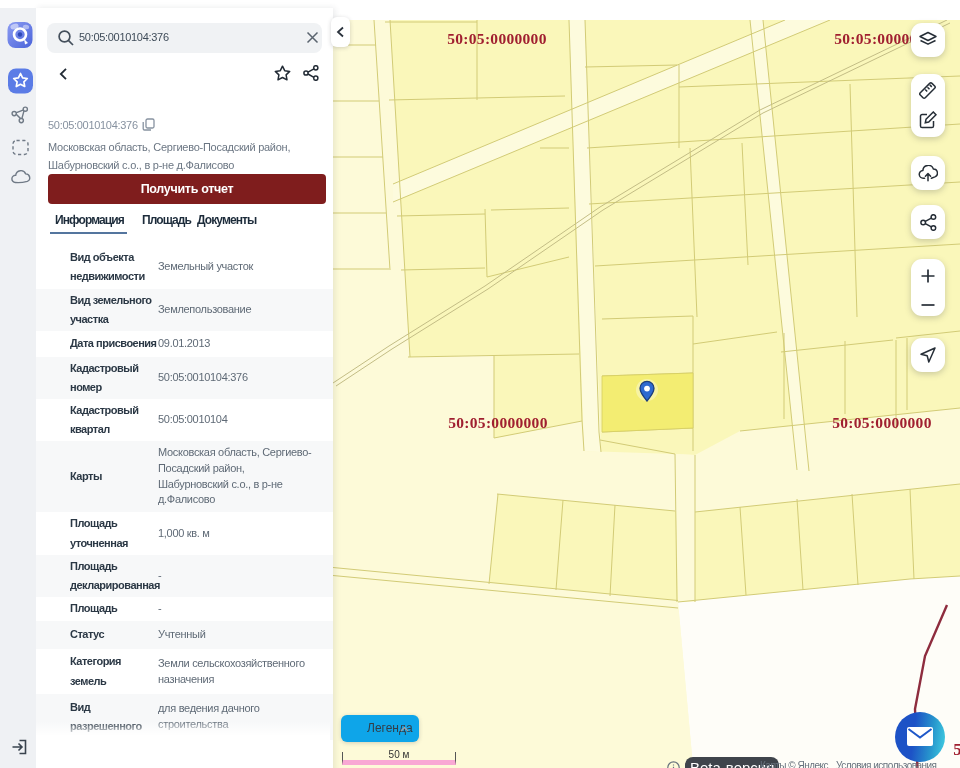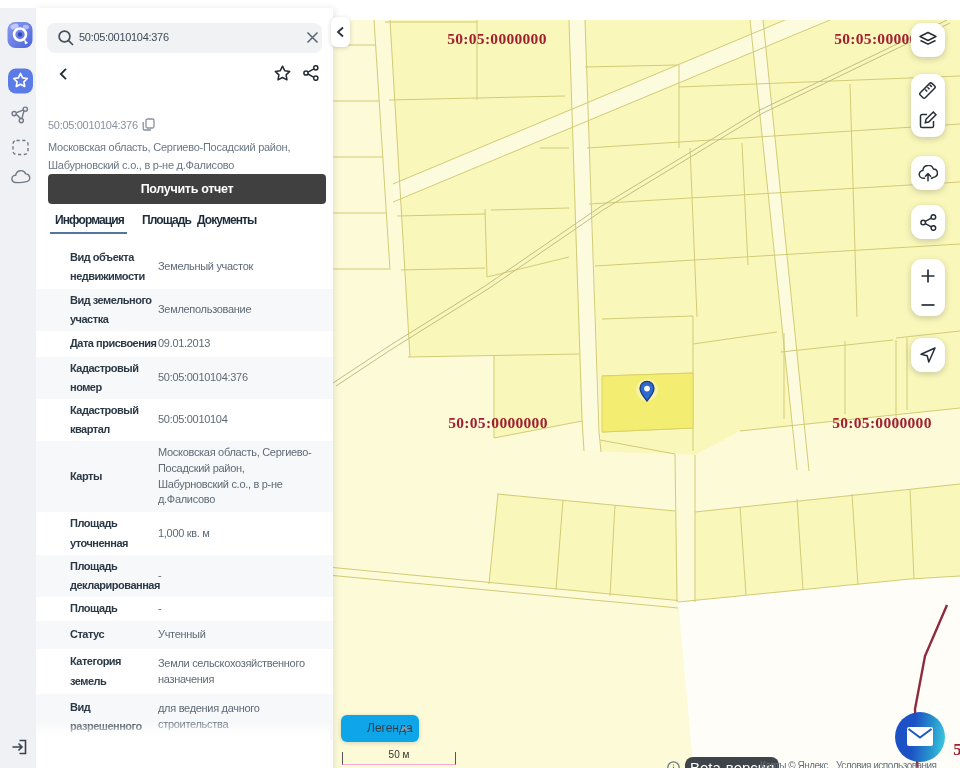--- a/index.html
+++ b/index.html
@@ -8,36 +8,36 @@
   #app { position:relative; width:960px; height:768px;margin-top:8px; }
   
   #rail { position:absolute; left:0; top:0; width:36px; height:768px; background:#eff1f4; z-index:30; }
   
   #panel { position:absolute; left:36px; top:0; width:297px; height:768px; background:#fff; z-index:20; box-shadow:2px 0 6px rgba(40,50,60,.10); }
   #searchbar { position:absolute; left:11px; top:15px; width:275px; height:30px; background:#f0f2f4; border-radius:8px; }
   #searchtext { position:absolute; left:43px; top:23px; font-size:11px; letter-spacing:-0.3px; color:#3f4c59; }
   #title { position:absolute; left:13px; top:88px; width:284px; font-size:13px; font-weight:bold; color:#1b2a3a; letter-spacing:-0.75px; white-space:nowrap; }
   #cadnum { position:absolute; left:12px; top:111px; font-size:11px; letter-spacing:-0.3px; color:#8792a0; }
   #addr { position:absolute; left:12px; top:131px; font-size:11px; letter-spacing:-0.25px; line-height:17.5px; color:#6b7683; white-space:nowrap; }
-  #greenbtn { position:absolute; left:12px; top:166px; width:278px; height:30px; background:#404040; border-radius:4px; color:#fff; font-size:12.5px; font-weight:bold; letter-spacing:-0.3px; text-align:center; line-height:30px; }
+  #greenbtn { position:absolute; left:12px; top:166px; width:278px; height:30px; background:#7f1d1d; border-radius:4px; color:#fff; font-size:12.5px; font-weight:bold; letter-spacing:-0.3px; text-align:center; line-height:30px; }
   .tab { position:absolute; top:205px; font-size:12px; font-weight:bold; color:#1d2c3b; letter-spacing:-0.9px; }
   #tabline { position:absolute; left:14px; top:224px; width:77px; height:2px; background:#54759e; }
   table#rows { position:absolute; left:0; top:237px; width:297px; border-collapse:collapse; table-layout:fixed; }
   #rows td { vertical-align:middle; padding:0; font-size:11px; }
   #rows td.l { width:122px; padding-left:34px; color:#2b3845; font-weight:bold; letter-spacing:-0.5px; line-height:19.5px; }
   #rows td.v { color:#5f6a76; line-height:15.6px; letter-spacing:-0.3px; }
   #rows tr.g { background:#f7f8f9; }
   #fade { position:absolute; left:0; top:713px; width:294px; height:55px; background:linear-gradient(to bottom, rgba(255,255,255,0) 0px, #ffffff 15px, #ffffff 100%); }
   
   #map { position:absolute; left:333px; top:12px; width:542px; height:768px; }
   
   .fbtn { position:absolute; background:#fff; border-radius:11px; box-shadow:0 2px 6px rgba(60,64,70,.25); z-index:40; }
   #collapse { position:absolute; left:331px; top:9px; width:19px; height:30px; background:#fff; border-radius:6px; box-shadow:0 1px 4px rgba(58,58,68,.22); z-index:40; }
   #legend { position:absolute; left:341px; top:707px; width:78px; height:27px; background:#0ea5e9; border-radius:6px; box-shadow:0 1px 4px rgba(58,58,68,.22); z-index:40; font-size:12px; color:#333d47; line-height:27px; padding-left:26px; }
-  #scalebar { position:absolute; left:342px; top:744px; width:114px; height:13px; border-left:1px solid #555; border-right:1px solid #555; border-bottom:1px solid #f9a8d4; z-index:40; }
+  #scalebar { position:absolute; left:342px; top:744px; width:114px; height:13px; border-left:1px solid #555; border-right:1px solid #555; border-bottom:5px solid #f9a8d4; z-index:40; }
   #scalebar span { position:absolute; left:0; right:0; top:-3px; text-align:center; font-size:10px; color:#333; }
   #attleast { position:absolute; left:667px; top:749px; z-index:40; display:flex; align-items:center; }
   #beta { background:#3f444b; color:#fff; font-size:15px; border-radius:8px; padding:1.5px 5px; margin-left:5px; }
   #yandex { position:absolute; left:760px; top:752px; font-size:10px; letter-spacing:-0.5px; color:#67727d; z-index:40; }
   #terms { position:absolute; left:836px; top:752px; font-size:10px; letter-spacing:-0.5px; color:#67727d; z-index:40; }
   #chat { position:absolute; left:895px; top:704px; width:50px; height:50px; border-radius:50%; background:linear-gradient(97deg,#1d52c6 38%, #2796cd 72%, #41d0e2 100%); z-index:45; }
 </style>
 </head>
 <body>
 <div id="app">

